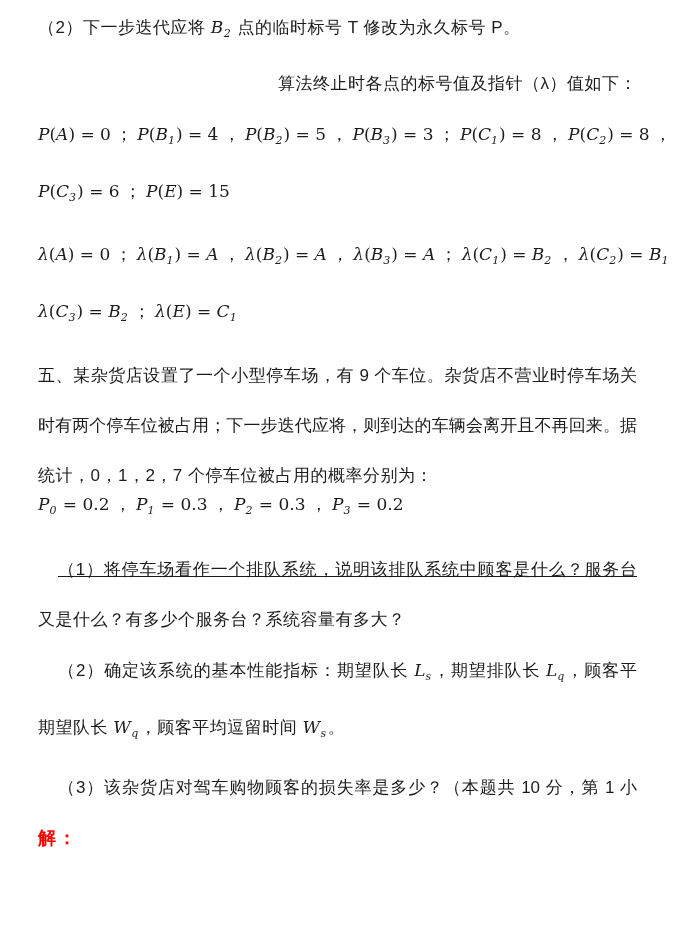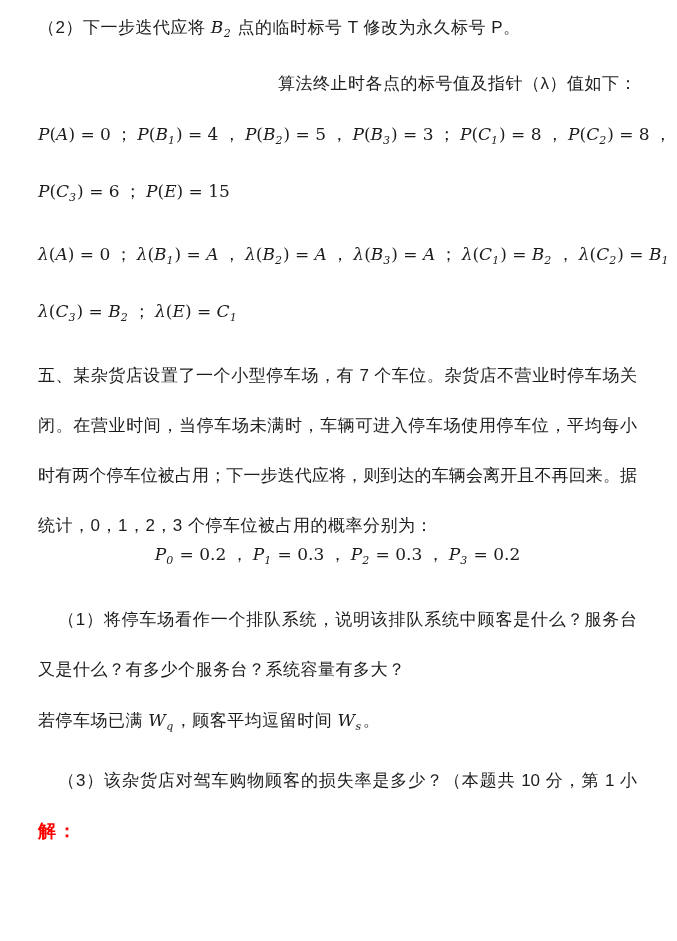--- a/index.html
+++ b/index.html
@@ -8,23 +8,23 @@
     font-family:"Liberation Sans",sans-serif;color:#1c1c1c;
     -webkit-font-smoothing:antialiased;
   }
   .doc{padding:2px 40px 0 38px;}
   .line{line-height:50px;font-size:17px;letter-spacing:0.5px;}
   .mathline{white-space:nowrap;letter-spacing:0;}
   .indent{text-indent:20px;text-align:right;}
   .jfull{text-align:justify;text-align-last:justify;letter-spacing:0;}
   .gap6{margin-top:6px;}
   .gap8{margin-top:8px;}
-  .gap9{margin-top:9px;}
+  .gap9{margin-top:9px;text-decoration:underline;}
   .gap4{margin-top:4px;}
-  .formula{margin-top:-22px;text-align:center;letter-spacing:0;}
+  .formula{margin-top:-22px;letter-spacing:0;}
   .run-t{font-family:"Liberation Sans",sans-serif;}
   .run-m{font-family:"DejaVu Serif",serif;font-style:italic;font-size:17px;}
   .run-r{font-family:"DejaVu Serif",serif;font-size:17px;}
   .run-b{font-family:"DejaVu Serif",serif;font-style:italic;font-size:11px;vertical-align:-4px;margin-right:1px;}
   .solution{color:#fe0000;font-weight:bold;font-size:18px;letter-spacing:2px;}
 </style>
 </head>
 <body>
 
 <div class="doc">
@@ -32,29 +32,29 @@
   <div class="line"><span class="run-t">（2）下一步迭代应将 </span><span class="run-m">B</span><span class="run-b">2</span><span class="run-t"> 点的临时标号 T 修改为永久标号 P。</span></div>
 
   <div class="line indent">算法终止时各点的标号值及指针（λ）值如下：</div>
 
   <div class="line mathline"><span class="run-m">P</span><span class="run-r">(</span><span class="run-m">A</span><span class="run-r">) = 0</span><span class="run-t"> ； </span><span class="run-m">P</span><span class="run-r">(</span><span class="run-m">B</span><span class="run-b">1</span><span class="run-r">) = 4</span><span class="run-t"> ， </span><span class="run-m">P</span><span class="run-r">(</span><span class="run-m">B</span><span class="run-b">2</span><span class="run-r">) = 5</span><span class="run-t"> ， </span><span class="run-m">P</span><span class="run-r">(</span><span class="run-m">B</span><span class="run-b">3</span><span class="run-r">) = 3</span><span class="run-t"> ； </span><span class="run-m">P</span><span class="run-r">(</span><span class="run-m">C</span><span class="run-b">1</span><span class="run-r">) = 8</span><span class="run-t"> ， </span><span class="run-m">P</span><span class="run-r">(</span><span class="run-m">C</span><span class="run-b">2</span><span class="run-r">) = 8</span><span class="run-t"> ，</span></div>
   <div class="line mathline"><span class="run-m">P</span><span class="run-r">(</span><span class="run-m">C</span><span class="run-b">3</span><span class="run-r">) = 6</span><span class="run-t"> ； </span><span class="run-m">P</span><span class="run-r">(</span><span class="run-m">E</span><span class="run-r">) = 15</span></div>
 
   <div class="line mathline gap6"><span class="run-m">λ</span><span class="run-r">(</span><span class="run-m">A</span><span class="run-r">) = 0</span><span class="run-t"> ； </span><span class="run-m">λ</span><span class="run-r">(</span><span class="run-m">B</span><span class="run-b">1</span><span class="run-r">) = </span><span class="run-m">A</span><span class="run-t"> ， </span><span class="run-m">λ</span><span class="run-r">(</span><span class="run-m">B</span><span class="run-b">2</span><span class="run-r">) = </span><span class="run-m">A</span><span class="run-t"> ， </span><span class="run-m">λ</span><span class="run-r">(</span><span class="run-m">B</span><span class="run-b">3</span><span class="run-r">) = </span><span class="run-m">A</span><span class="run-t"> ； </span><span class="run-m">λ</span><span class="run-r">(</span><span class="run-m">C</span><span class="run-b">1</span><span class="run-r">) = </span><span class="run-m">B</span><span class="run-b">2</span><span class="run-t"> ， </span><span class="run-m">λ</span><span class="run-r">(</span><span class="run-m">C</span><span class="run-b">2</span><span class="run-r">) = </span><span class="run-m">B</span><span class="run-b">1</span><span class="run-t"> ，</span></div>
   <div class="line mathline"><span class="run-m">λ</span><span class="run-r">(</span><span class="run-m">C</span><span class="run-b">3</span><span class="run-r">) = </span><span class="run-m">B</span><span class="run-b">2</span><span class="run-t"> ； </span><span class="run-m">λ</span><span class="run-r">(</span><span class="run-m">E</span><span class="run-r">) = </span><span class="run-m">C</span><span class="run-b">1</span></div>
 
-  <div class="line jfull gap8">五、某杂货店设置了一个小型停车场，有 7 个车位。杂货店不营业时停车场关</div>
-  <div class="line jfull">闭。在营业时间，当停车场未满时，车辆可进入停车场使用停车位，平均每小</div>
+  <div class="line jfull gap8">五、某杂货店设置了一个小型停车场，有 9 个车位。杂货店不营业时停车场关</div>
   <div class="line jfull">时有两个停车位被占用；下一步迭代应将，则到达的车辆会离开且不再回来。据</div>
-  <div class="line">统计，0，1，2，3 个停车位被占用的概率分别为：</div>
+  <div class="line">统计，0，1，2，7 个停车位被占用的概率分别为：</div>
 
   <div class="line formula"><span class="run-m">P</span><span class="run-b">0</span><span class="run-r"> = 0.2</span><span class="run-t"> ， </span><span class="run-m">P</span><span class="run-b">1</span><span class="run-r"> = 0.3</span><span class="run-t"> ， </span><span class="run-m">P</span><span class="run-b">2</span><span class="run-r"> = 0.3</span><span class="run-t"> ， </span><span class="run-m">P</span><span class="run-b">3</span><span class="run-r"> = 0.2</span></div>
 
   <div class="line jfull indent gap9">（1）将停车场看作一个排队系统，说明该排队系统中顾客是什么？服务台</div>
   <div class="line">又是什么？有多少个服务台？系统容量有多大？</div>
 
-  <div class="line"><span class="run-t">若停车场已满 </span><span class="run-m">W</span><span class="run-b">q</span><span class="run-t">，顾客平均逗留时间 </span><span class="run-m">W</span><span class="run-b">s</span><span class="run-t">。</span></div>
+  <div class="line jfull indent"><span class="run-t">（2）确定该系统的基本性能指标：期望队长 </span><span class="run-m">L</span><span class="run-b">s</span><span class="run-t">，期望排队长 </span><span class="run-m">L</span><span class="run-b">q</span><span class="run-t">，顾客平</span></div>
+  <div class="line"><span class="run-t">期望队长 </span><span class="run-m">W</span><span class="run-b">q</span><span class="run-t">，顾客平均逗留时间 </span><span class="run-m">W</span><span class="run-b">s</span><span class="run-t">。</span></div>
 
   <div class="line jfull indent gap4">（3）该杂货店对驾车购物顾客的损失率是多少？（本题共 10 分，第 1 小</div>
 
   <div class="line solution">解：</div>
 
 </div>
 
 </body></html>

